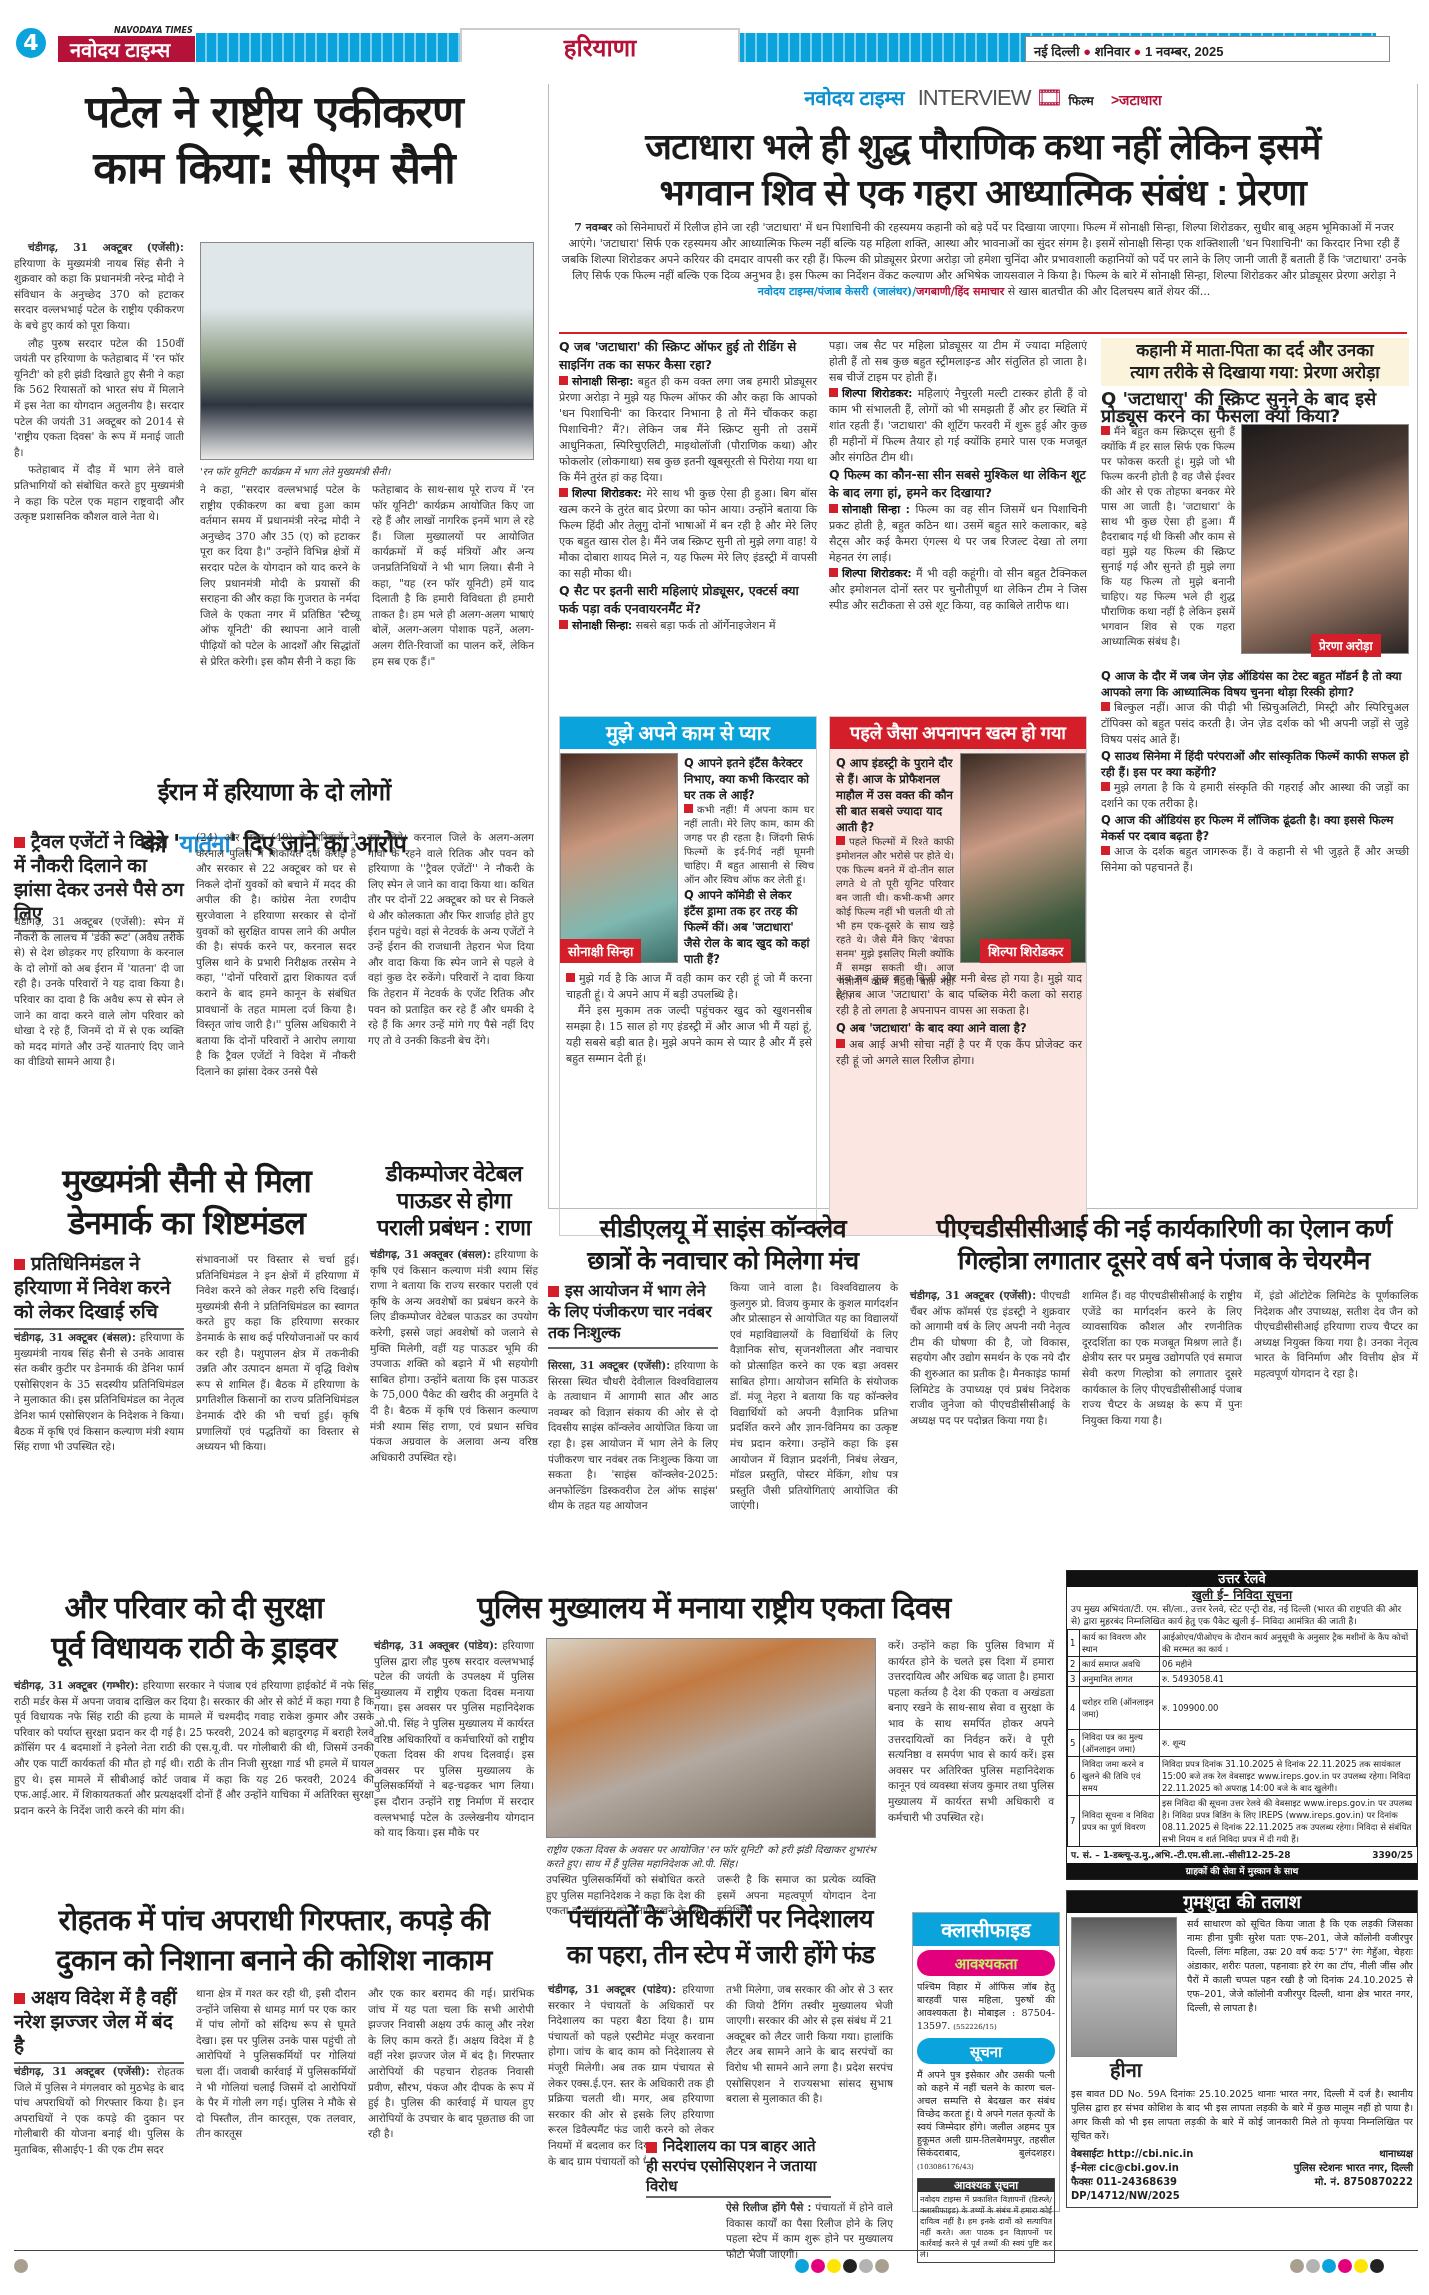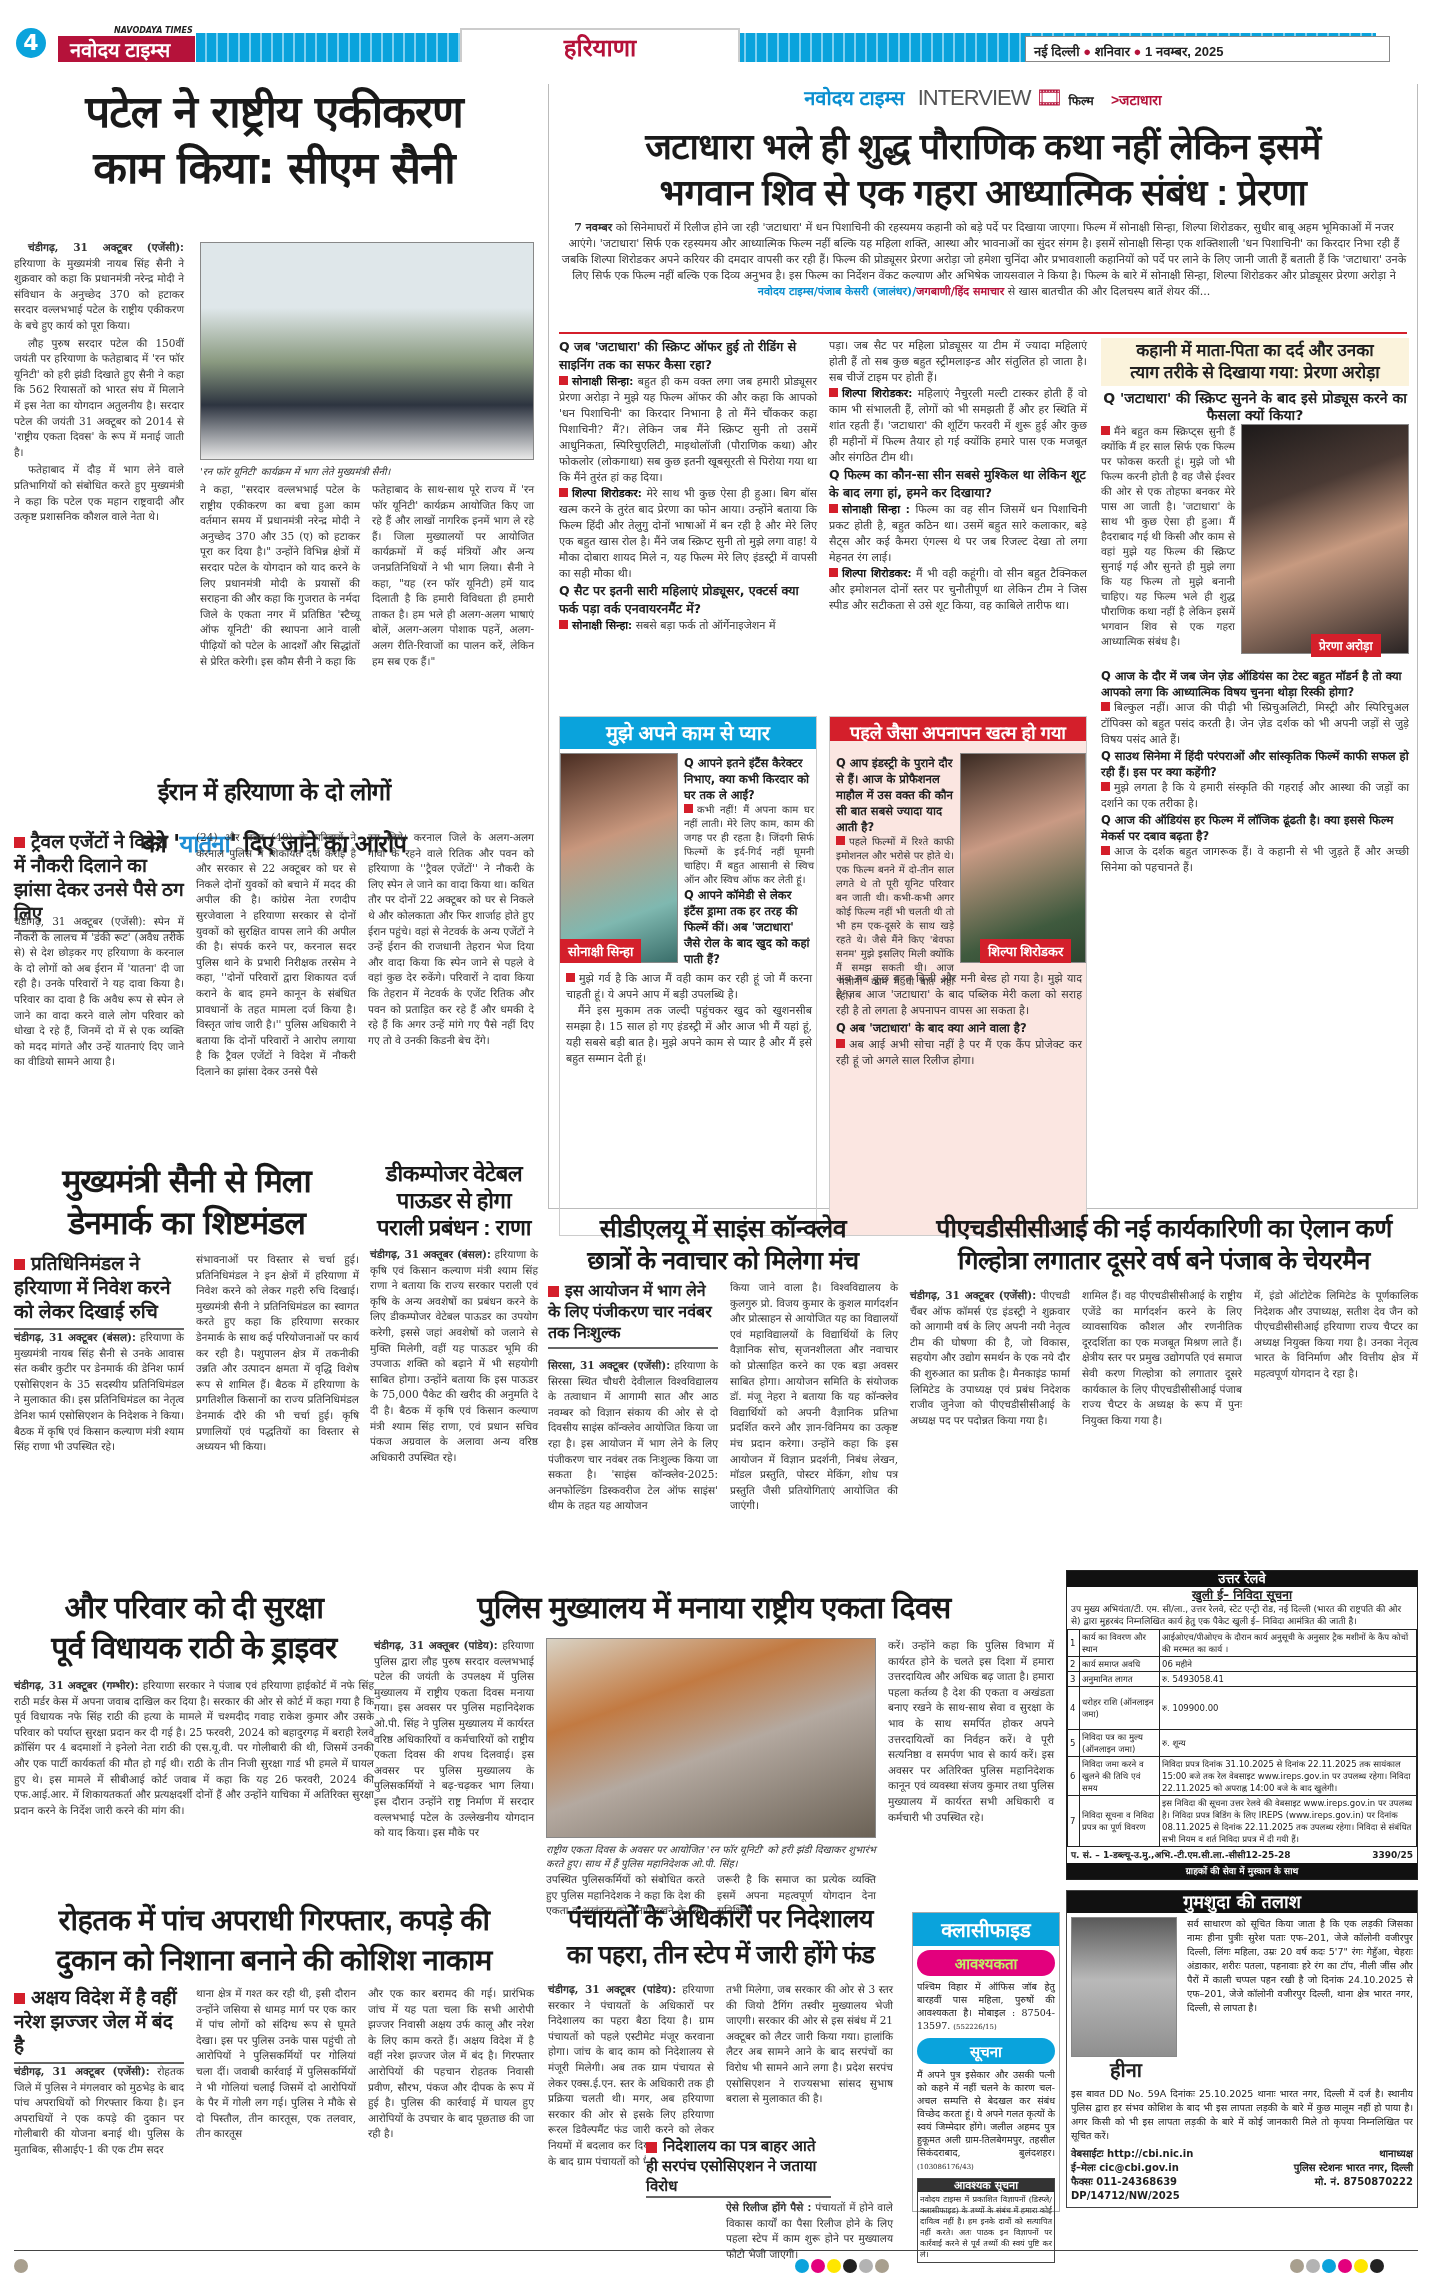--- a/index.html
+++ b/index.html
@@ -97,40 +97,40 @@
       <div class="ans" style="font-size:10px;line-height:14px;"><span class="sq-red"></span><span>कभी नहीं! मैं अपना काम घर नहीं लाती। मेरे लिए काम, काम की जगह पर ही रहता है। जिंदगी सिर्फ फिल्मों के इर्द-गिर्द नहीं घूमनी चाहिए। मैं बहुत आसानी से स्विच ऑन और स्विच ऑफ कर लेती हूं।</span></div>
       <div class="q" style="font-size:11.5px;line-height:16px;">Q आपने कॉमेडी से लेकर इंटैंस ड्रामा तक हर तरह की फिल्में कीं। अब 'जटाधारा' जैसे रोल के बाद खुद को कहां पाती हैं?</div>
     </div>
     <div class="abs ans" style="left:6px;top:254px;width:246px;">
       <span class="sq-red"></span><span>मुझे गर्व है कि आज मैं वही काम कर रही हूं जो मैं करना चाहती हूं। ये अपने आप में बड़ी उपलब्धि है।</span>
       <div style="text-indent:12px">मैंने इस मुकाम तक जल्दी पहुंचकर खुद को खुशनसीब समझा है। 15 साल हो गए इंडस्ट्री में और आज भी मैं यहां हूं, यही सबसे बड़ी बात है। मुझे अपने काम से प्यार है और मैं इसे बहुत सम्मान देती हूं।</div>
     </div>
   </div>
 
   <div class="abs" style="left:280px;top:632px;width:258px;height:520px;border:1px solid #ccc;background:#fbe6e1;">
-    <div style="background:#d41f2b;color:#fff;font:bold 18px 'Liberation Sans',sans-serif;text-align:center;height:24px;line-height:32px;">पहले जैसा अपनापन खत्म हो गया</div>
+    <div style="background:#d41f2b;color:#fff;font:bold 18px 'Liberation Sans',sans-serif;text-align:center;height:32px;line-height:32px;">पहले जैसा अपनापन खत्म हो गया</div>
     <div class="abs" style="left:6px;top:38px;width:118px;">
       <div class="q" style="font-size:11.5px;line-height:16px;">Q आप इंडस्ट्री के पुराने दौर से हैं। आज के प्रोफैशनल माहौल में उस वक्त की कौन सी बात सबसे ज्यादा याद आती है?</div>
       <div class="ans" style="font-size:10px;line-height:14px;"><span class="sq-red"></span><span>पहले फिल्मों में रिश्ते काफी इमोशनल और भरोसे पर होते थे। एक फिल्म बनने में दो-तीन साल लगते थे तो पूरी यूनिट परिवार बन जाती थी। कभी-कभी अगर कोई फिल्म नहीं भी चलती थी तो भी हम एक-दूसरे के साथ खड़े रहते थे। जैसे मैंने किए 'बेवफा सनम' मुझे इसलिए मिली क्योंकि मैं समझ सकती थी। आज 'मशीनी' काम में वो बात नहीं रही।</span></div>
     </div>
     <div class="abs photo" style="left:130px;top:36px;width:126px;height:210px;background:linear-gradient(160deg,#3a2a22 0%,#c99a84 40%,#3f5a3e 80%,#2e4530 100%);"></div>
     <div class="abs" style="left:150px;top:222px;background:#d41f2b;color:#fff;font:bold 13px 'Liberation Sans',sans-serif;padding:3px 8px;">शिल्पा शिरोडकर</div>
     <div class="abs ans" style="left:6px;top:254px;width:246px;">
       <span>अब सब कुछ बहुत बिजी और मनी बेस्ड हो गया है। मुझे याद है जब आज 'जटाधारा' के बाद पब्लिक मेरी कला को सराह रही है तो लगता है अपनापन वापस आ सकता है।</span>
       <div class="q" style="font-size:11.5px">Q अब 'जटाधारा' के बाद क्या आने वाला है?</div>
       <span class="sq-red"></span><span>अब आई अभी सोचा नहीं है पर मैं एक कैंप प्रोजेक्ट कर रही हूं जो अगले साल रिलीज होगा।</span>
     </div>
   </div>
 
   <div class="abs" style="left:552px;top:254px;width:308px;height:870px;">
     <div style="background:#fbf3dc;font:bold 17px 'Liberation Sans',sans-serif;text-align:center;line-height:22px;color:#222;padding:2px 0;">
       <div>कहानी में माता-पिता का दर्द और उनका</div>
       <div>त्याग तरीके से दिखाया गया: प्रेरणा अरोड़ा</div>
     </div>
-    <div class="q" style="font-size:14px;line-height:17px;margin-top:4px;text-align:center;">Q 'जटाधारा' की स्क्रिप्ट सुनने के बाद इसे प्रोड्यूस करने का फैसला क्यों किया?</div>
+    <div class="q" style="font-size:18px;line-height:17px;margin-top:4px;">Q 'जटाधारा' की स्क्रिप्ट सुनने के बाद इसे प्रोड्यूस करने का फैसला क्यों किया?</div>
     <div class="abs photo" style="left:140px;top:86px;width:168px;height:230px;background:linear-gradient(160deg,#1d1a1a 0%,#4a3a34 30%,#c79a80 55%,#2a2424 100%);"></div>
     <div class="abs" style="left:210px;top:296px;background:#d41f2b;color:#fff;font:bold 12px 'Liberation Sans',sans-serif;padding:3px 8px;">प्रेरणा अरोड़ा</div>
     <div class="abs ans" style="left:0;top:86px;width:134px;font-size:10.5px;line-height:15px;"><span class="sq-red"></span><span>मैंने बहुत कम स्क्रिप्ट्स सुनी हैं क्योंकि मैं हर साल सिर्फ एक फिल्म पर फोकस करती हूं। मुझे जो भी फिल्म करनी होती है वह जैसे ईश्वर की ओर से एक तोहफा बनकर मेरे पास आ जाती है। 'जटाधारा' के साथ भी कुछ ऐसा ही हुआ। मैं हैदराबाद गई थी किसी और काम से वहां मुझे यह फिल्म की स्क्रिप्ट सुनाई गई और सुनते ही मुझे लगा कि यह फिल्म तो मुझे बनानी चाहिए। यह फिल्म भले ही शुद्ध पौराणिक कथा नहीं है लेकिन इसमें भगवान शिव से एक गहरा आध्यात्मिक संबंध है।</span></div>
     <div class="abs" style="left:0;top:330px;width:308px;">
       <div class="q" style="font-size:11.5px;line-height:16px;">Q आज के दौर में जब जेन ज़ेड ऑडियंस का टेस्ट बहुत मॉडर्न है तो क्या आपको लगा कि आध्यात्मिक विषय चुनना थोड़ा रिस्की होगा?</div>
       <div class="ans"><span class="sq-red"></span><span>बिल्कुल नहीं। आज की पीढ़ी भी स्प्रिचुअलिटी, मिस्ट्री और स्पिरिचुअल टॉपिक्स को बहुत पसंद करती है। जेन ज़ेड दर्शक को भी अपनी जड़ों से जुड़े विषय पसंद आते हैं।</span></div>
       <div class="q" style="font-size:11.5px;line-height:16px;">Q साउथ सिनेमा में हिंदी परंपराओं और सांस्कृतिक फिल्में काफी सफल हो रही हैं। इस पर क्या कहेंगी?</div>
       <div class="ans"><span class="sq-red"></span><span>मुझे लगता है कि ये हमारी संस्कृति की गहराई और आस्था की जड़ों का दर्शाने का एक तरीका है।</span></div>
       <div class="q" style="font-size:11.5px;line-height:16px;">Q आज की ऑडियंस हर फिल्म में लॉजिक ढूंढती है। क्या इससे फिल्म मेकर्स पर दबाव बढ़ता है?</div>
       <div class="ans"><span class="sq-red"></span><span>आज के दर्शक बहुत जागरूक हैं। वे कहानी से भी जुड़ते हैं और अच्छी सिनेमा को पहचानते हैं।</span></div>

